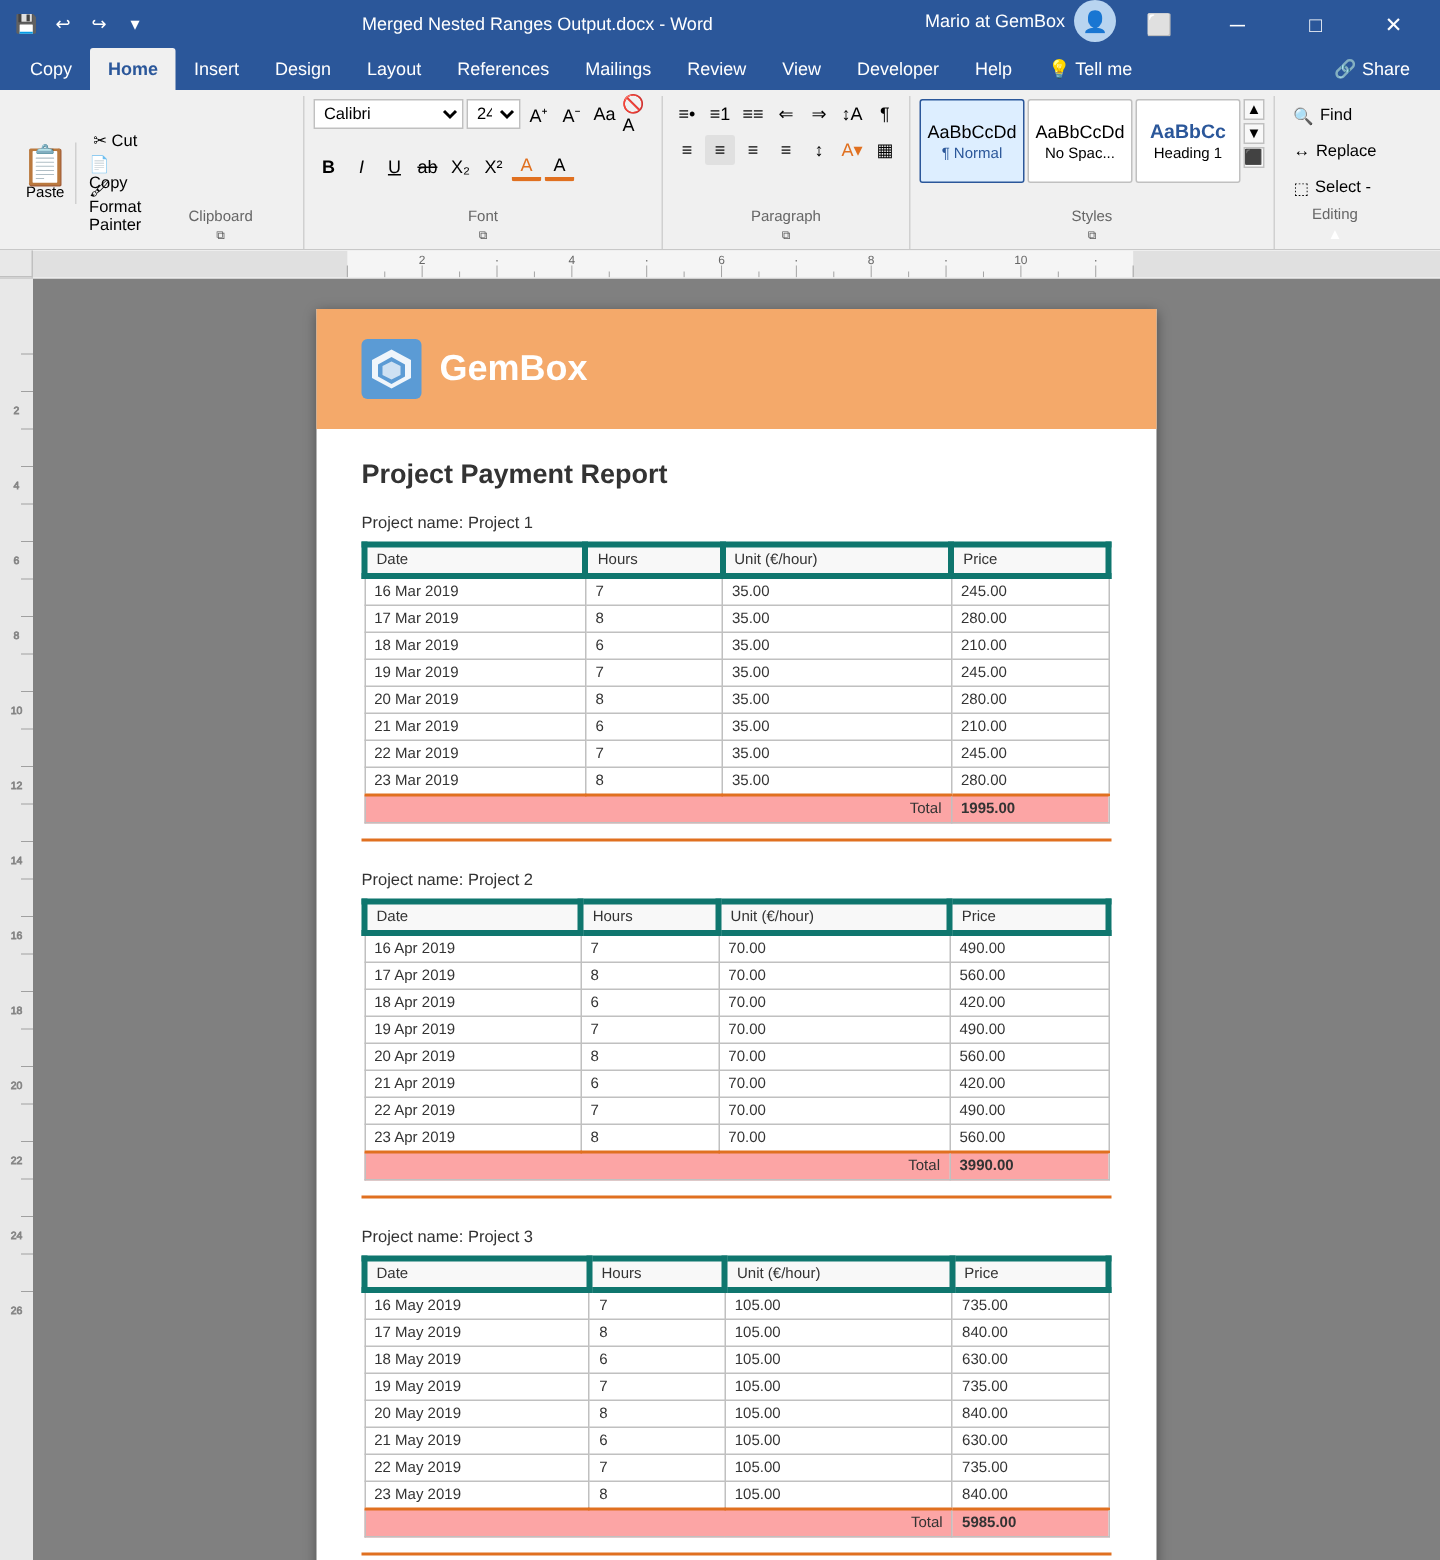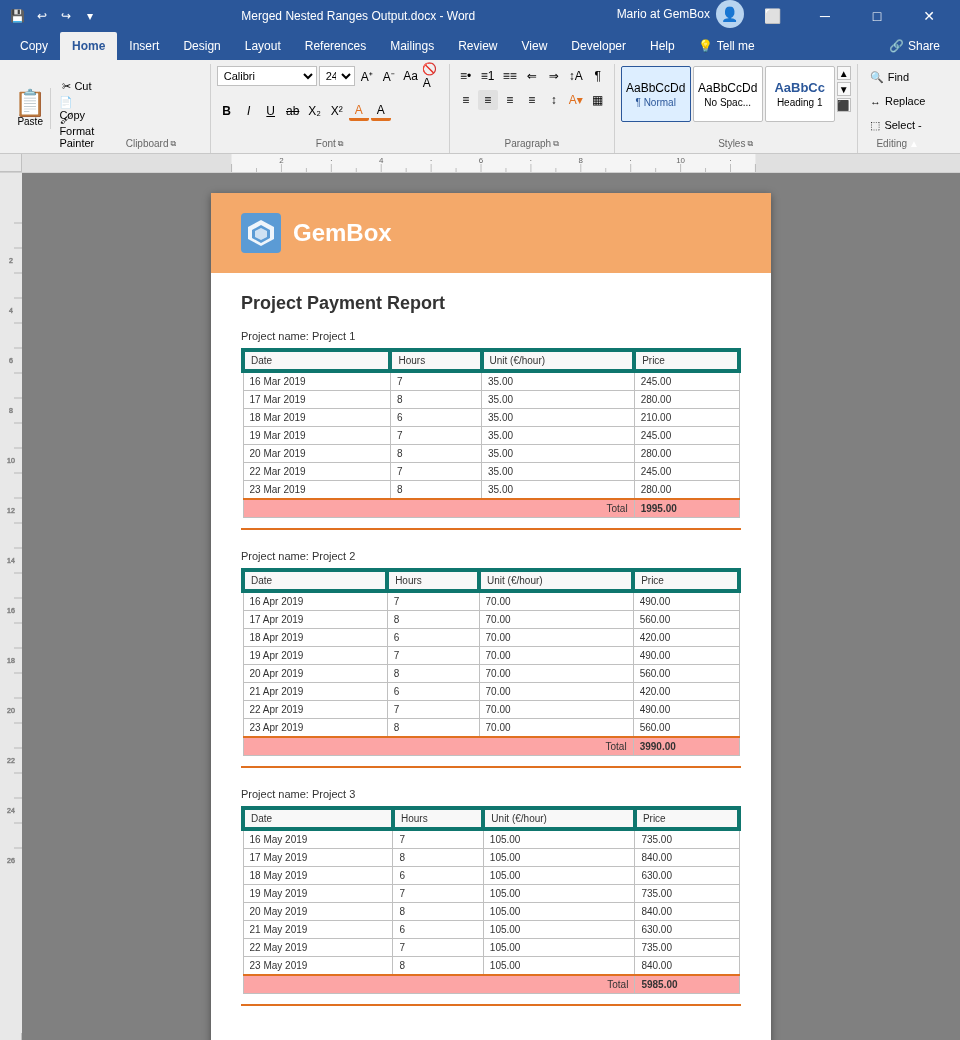--- a/index.html
+++ b/index.html
@@ -77,20 +77,21 @@
       font-size: 10px;
       color: #666;
       margin-top: auto;
       padding: 2px 0;
       text-align: center;
       width: 100%;
       display: flex;
       align-items: center;
       justify-content: center;
       gap: 2px;
+      flex-direction: column;
     }
     .ribbon-btn-small {
       display: flex;
       align-items: center;
       justify-content: center;
       padding: 2px 4px;
       cursor: pointer;
       border-radius: 2px;
       font-size: 11px;
       height: 20px;
@@ -520,20 +521,26 @@
                   <td>35.00</td>
                   <td>245.00</td>
                 </tr>
                 <tr>
                   <td>20 Mar 2019</td>
                   <td>8</td>
                   <td>35.00</td>
                   <td>280.00</td>
                 </tr>
                 <tr>
+                  <td>21 Mar 2019</td>
+                  <td>6</td>
+                  <td>35.00</td>
+                  <td>210.00</td>
+                </tr>
+                <tr>
                   <td>22 Mar 2019</td>
                   <td>7</td>
                   <td>35.00</td>
                   <td>245.00</td>
                 </tr>
                 <tr>
                   <td>23 Mar 2019</td>
                   <td>8</td>
                   <td>35.00</td>
                   <td>280.00</td>

